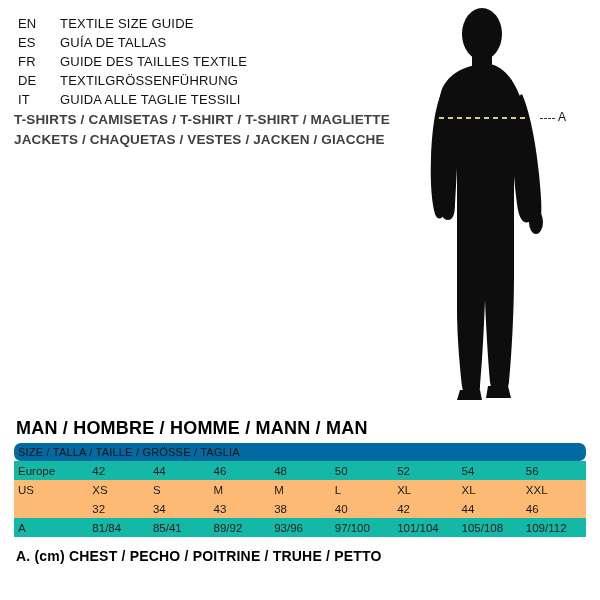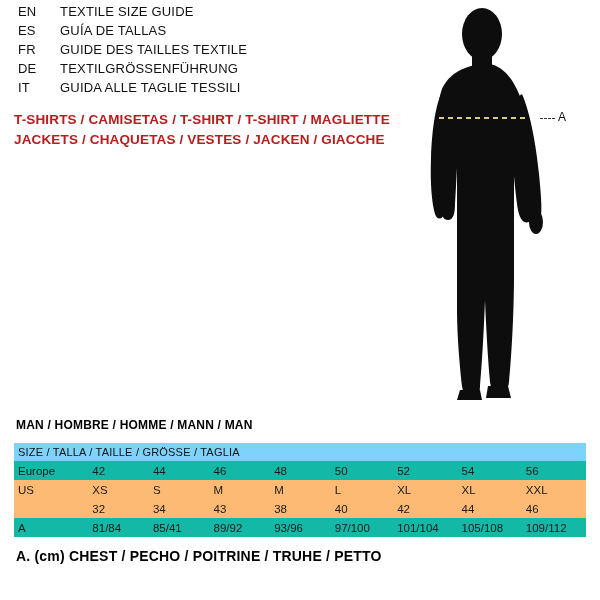--- a/index.html
+++ b/index.html
@@ -18,21 +18,21 @@
   .page {
     position: relative;
     width: 600px;
     height: 600px;
   }
 
   
   .lang-block {
     position: absolute;
     left: 18px;
-    top: 4px;
+    top: 16px;
     width: 360px;
   }
   .lang-row {
     display: flex;
     align-items: baseline;
     height: 19px;
     font-size: 13px;
     letter-spacing: 0.2px;
   }
   .lang-code {
@@ -48,21 +48,21 @@
   
   .cat-block {
     position: absolute;
     left: 14px;
     top: 110px;
     width: 400px;
   }
   .cat-line {
     font-size: 13.5px;
     font-weight: bold;
-    color: #b91c1c;
+    color: #404040;
     line-height: 20px;
     letter-spacing: 0.15px;
     white-space: nowrap;
   }
 
   
   .figure-wrap {
     position: absolute;
     left: 410px;
     top: 8px;
@@ -86,46 +86,47 @@
     top: 110px;
     width: 15px;
     border-top: 1px dashed #333333;
   }
 
   
   .table-title {
     position: absolute;
     left: 16px;
     top: 418px;
-    font-size: 12px;
+    font-size: 18px;
     font-weight: bold;
     color: #000000;
     letter-spacing: 0.2px;
   }
   table.size-table {
     position: absolute;
     left: 14px;
     top: 443px;
     width: 572px;
     border-collapse: collapse;
     font-size: 11.5px;
     color: #1a1a1a;
   }
   table.size-table td {
     height: 19px;
     padding: 0 0 0 4px;
     vertical-align: middle;
     white-space: nowrap;
   }
   tr.head-row td {
-    background: #7dd3fc;
+    background: #0369a1;
     color: #111111;
     font-size: 11px;
     letter-spacing: 0.2px;
     height: 18px;
+    border-radius: 7px;
   }
   tr.row-shade td { background: #fdba74; }
   tr.row-plain td { background: #14b8a6; }
   td.label-col { width: 84px; }
   td.val-col { width: 68px; text-align: left; }
 
   
   .footnote {
     position: absolute;
     left: 16px;

